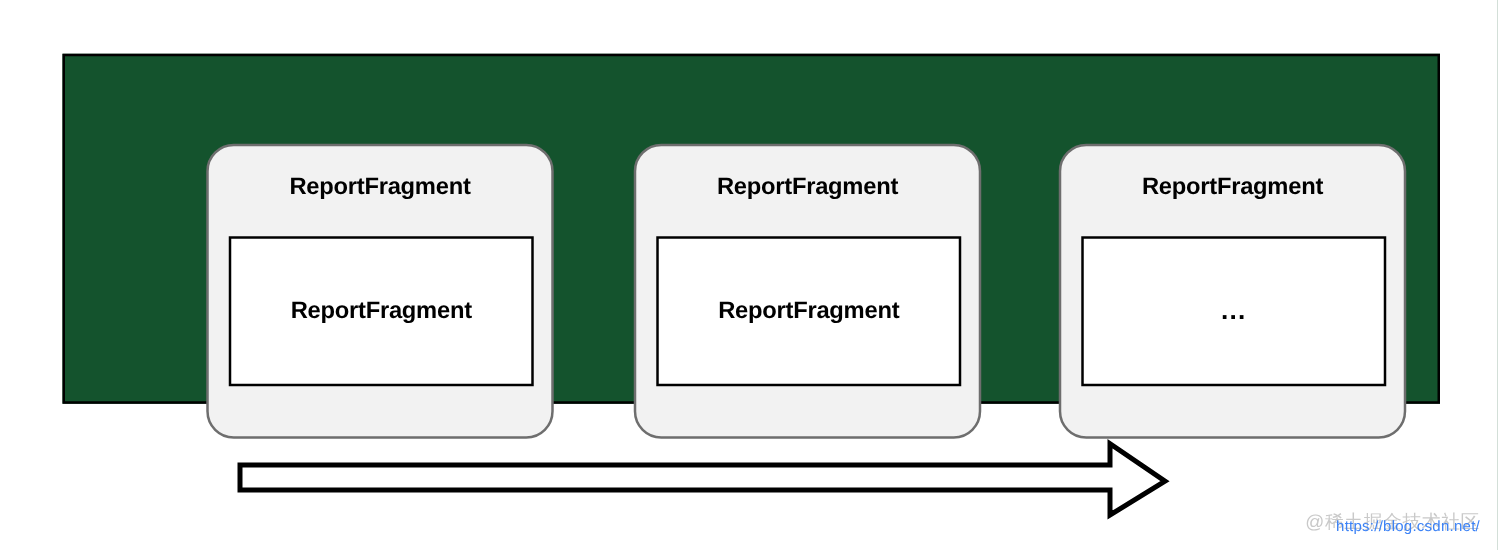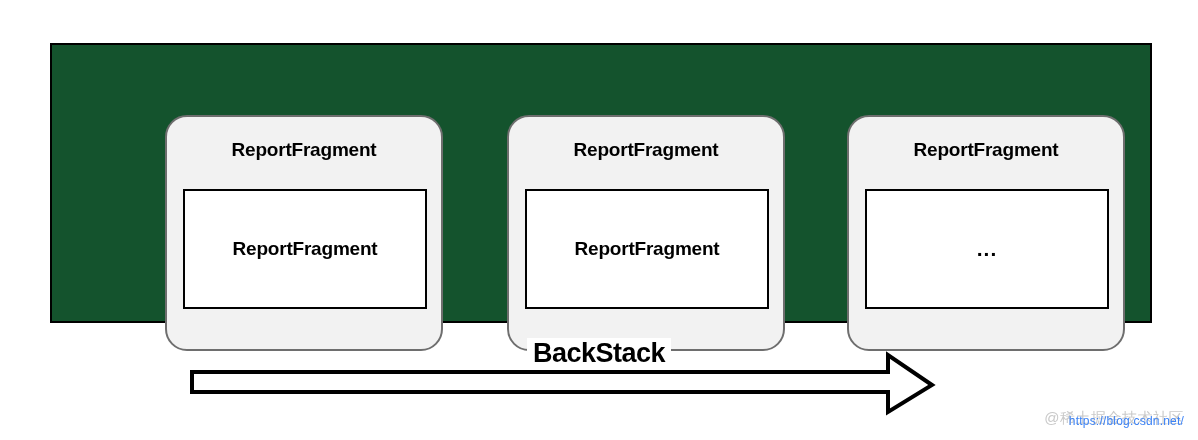--- a/index.html
+++ b/index.html
@@ -171,22 +171,19 @@
     </div>
 
   </div>
 
   <div class="arrow-wrap">
     <svg viewBox="0 0 750 70" xmlns="http://www.w3.org/2000/svg">
       <polygon points="4,22 700,22 700,5 744,35 700,62 700,42 4,42" fill="#ffffff" stroke="#000000" stroke-width="4" stroke-linejoin="miter"></polygon>
     </svg>
   </div>
 
-  <div class="backstack-label">
-    <span>BackStack</span>
-  </div>
 
   <div class="watermark">
     <div class="watermark-handle">@稀土掘金技术社区</div>
     <div class="watermark-url">https://blog.csdn.net/</div>
   </div>
 
 </div>
 
 </body></html>

